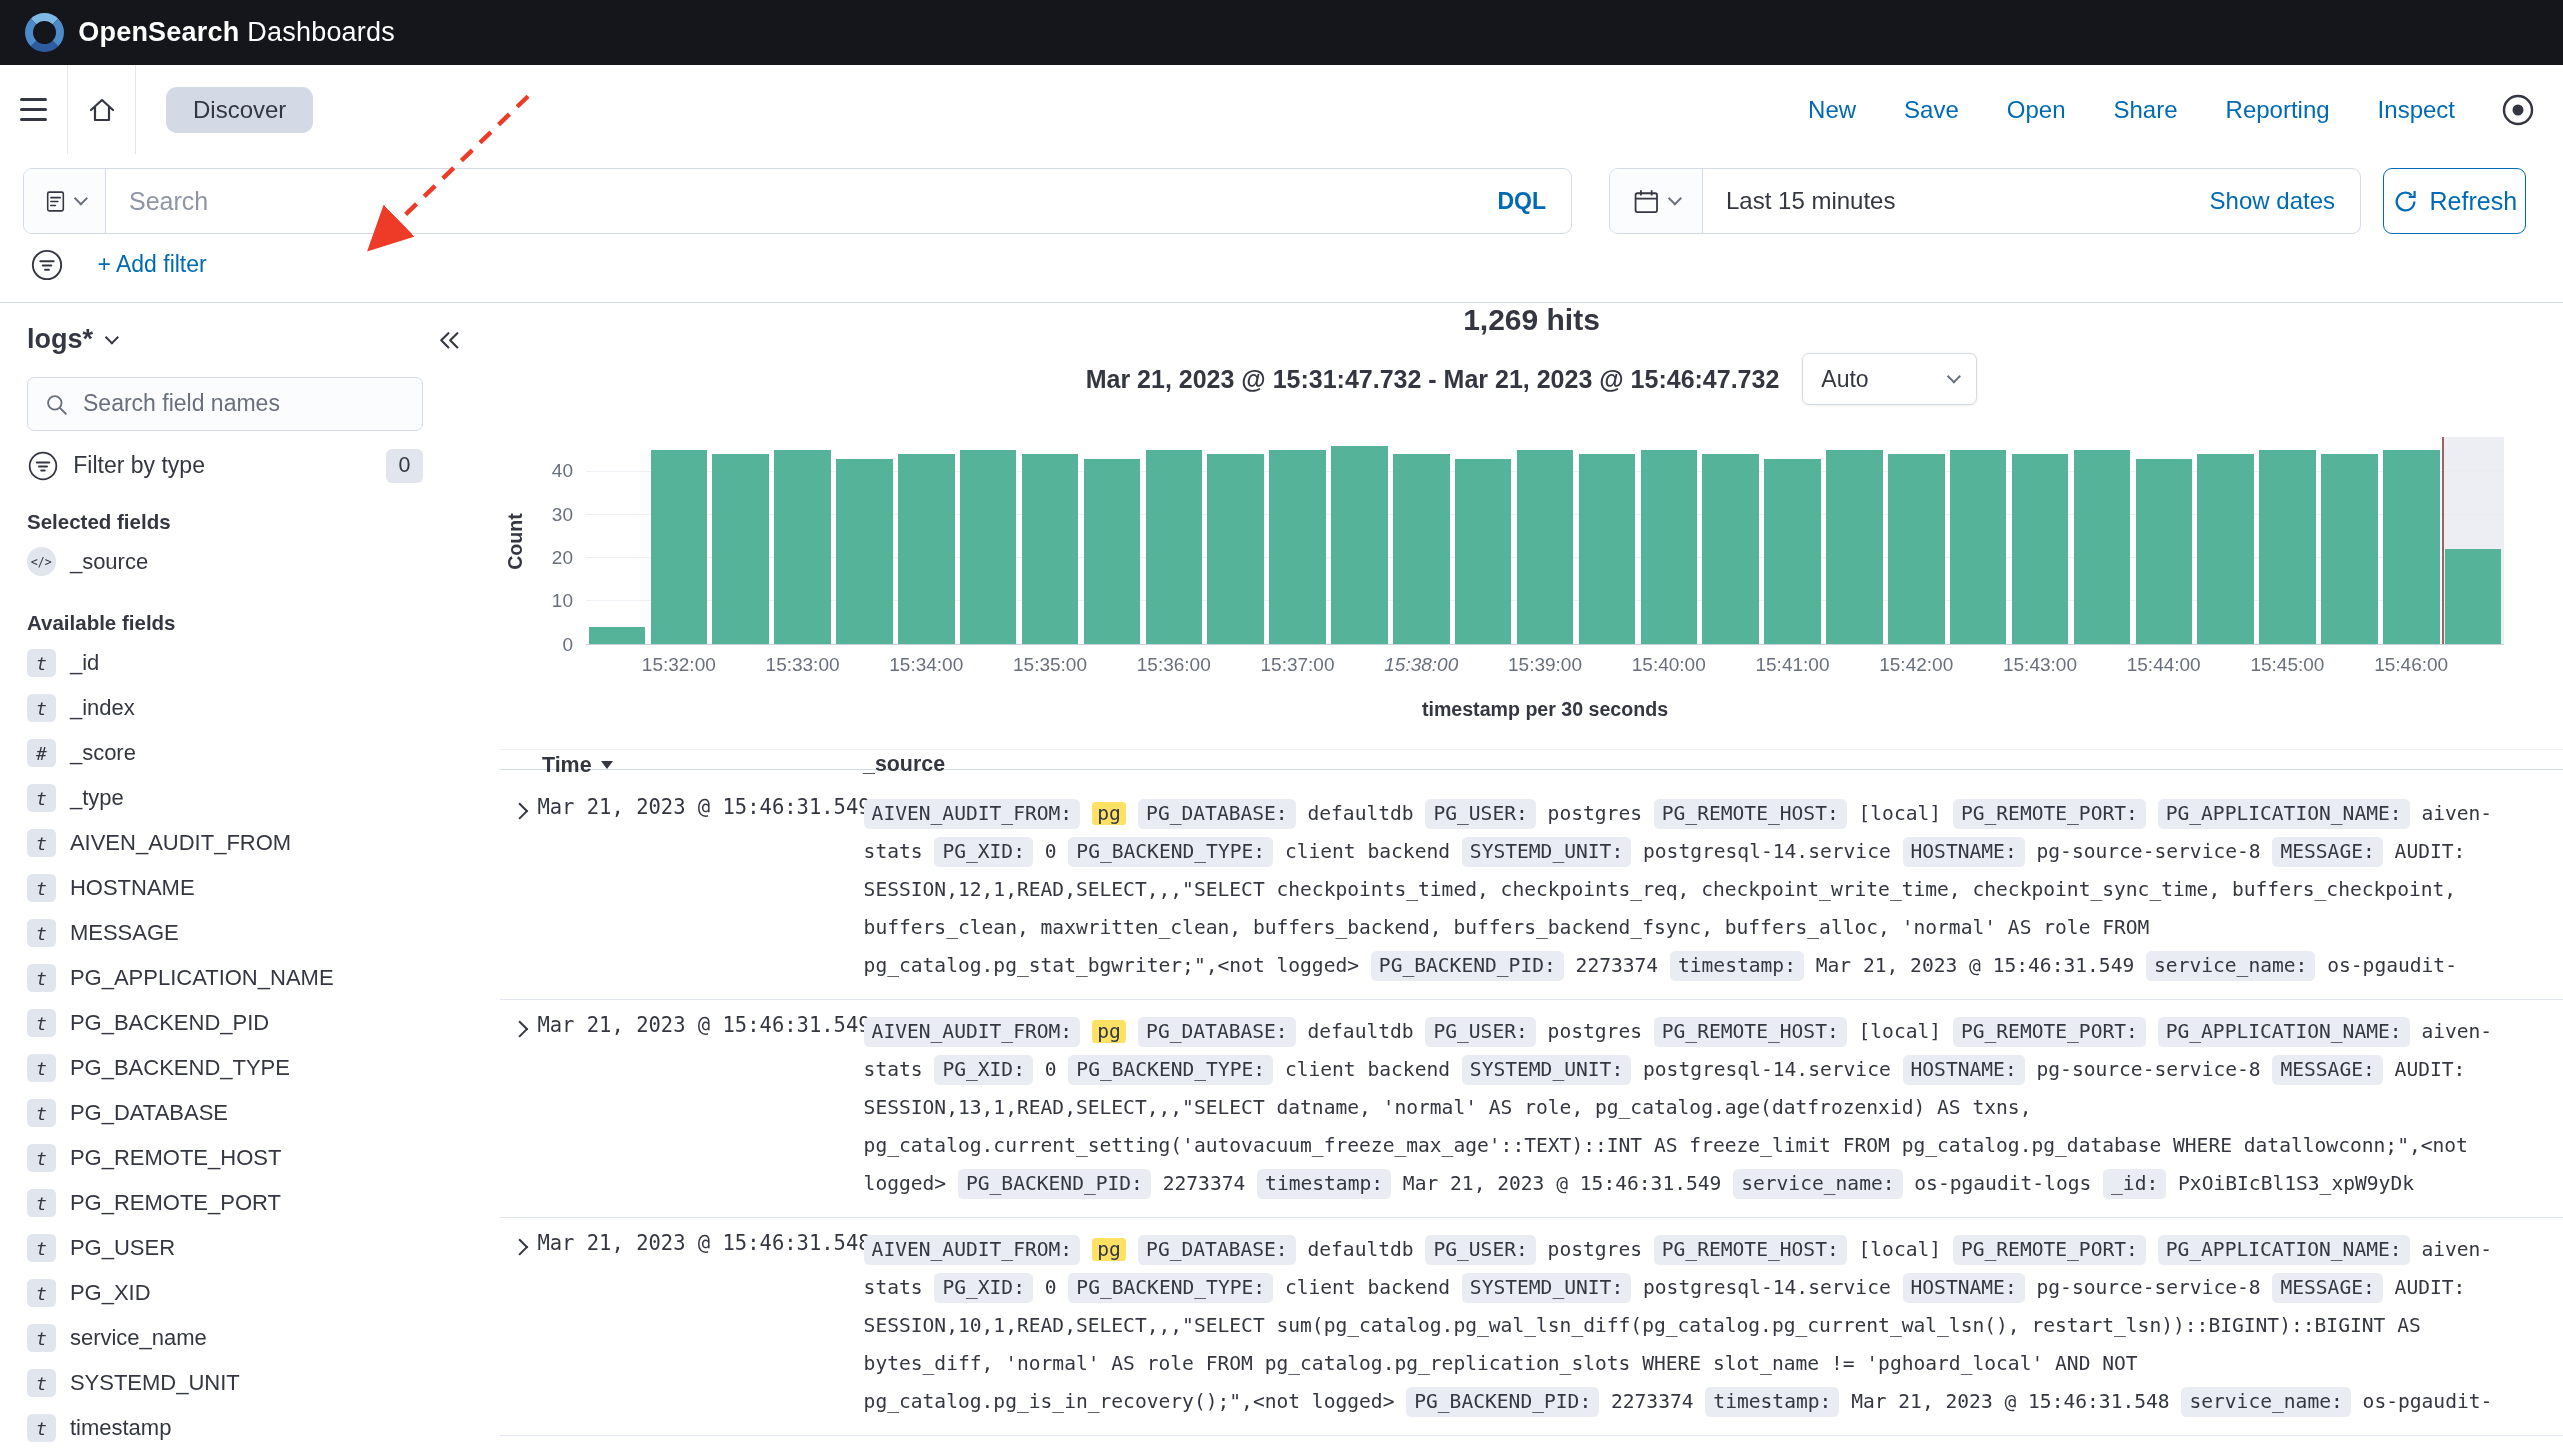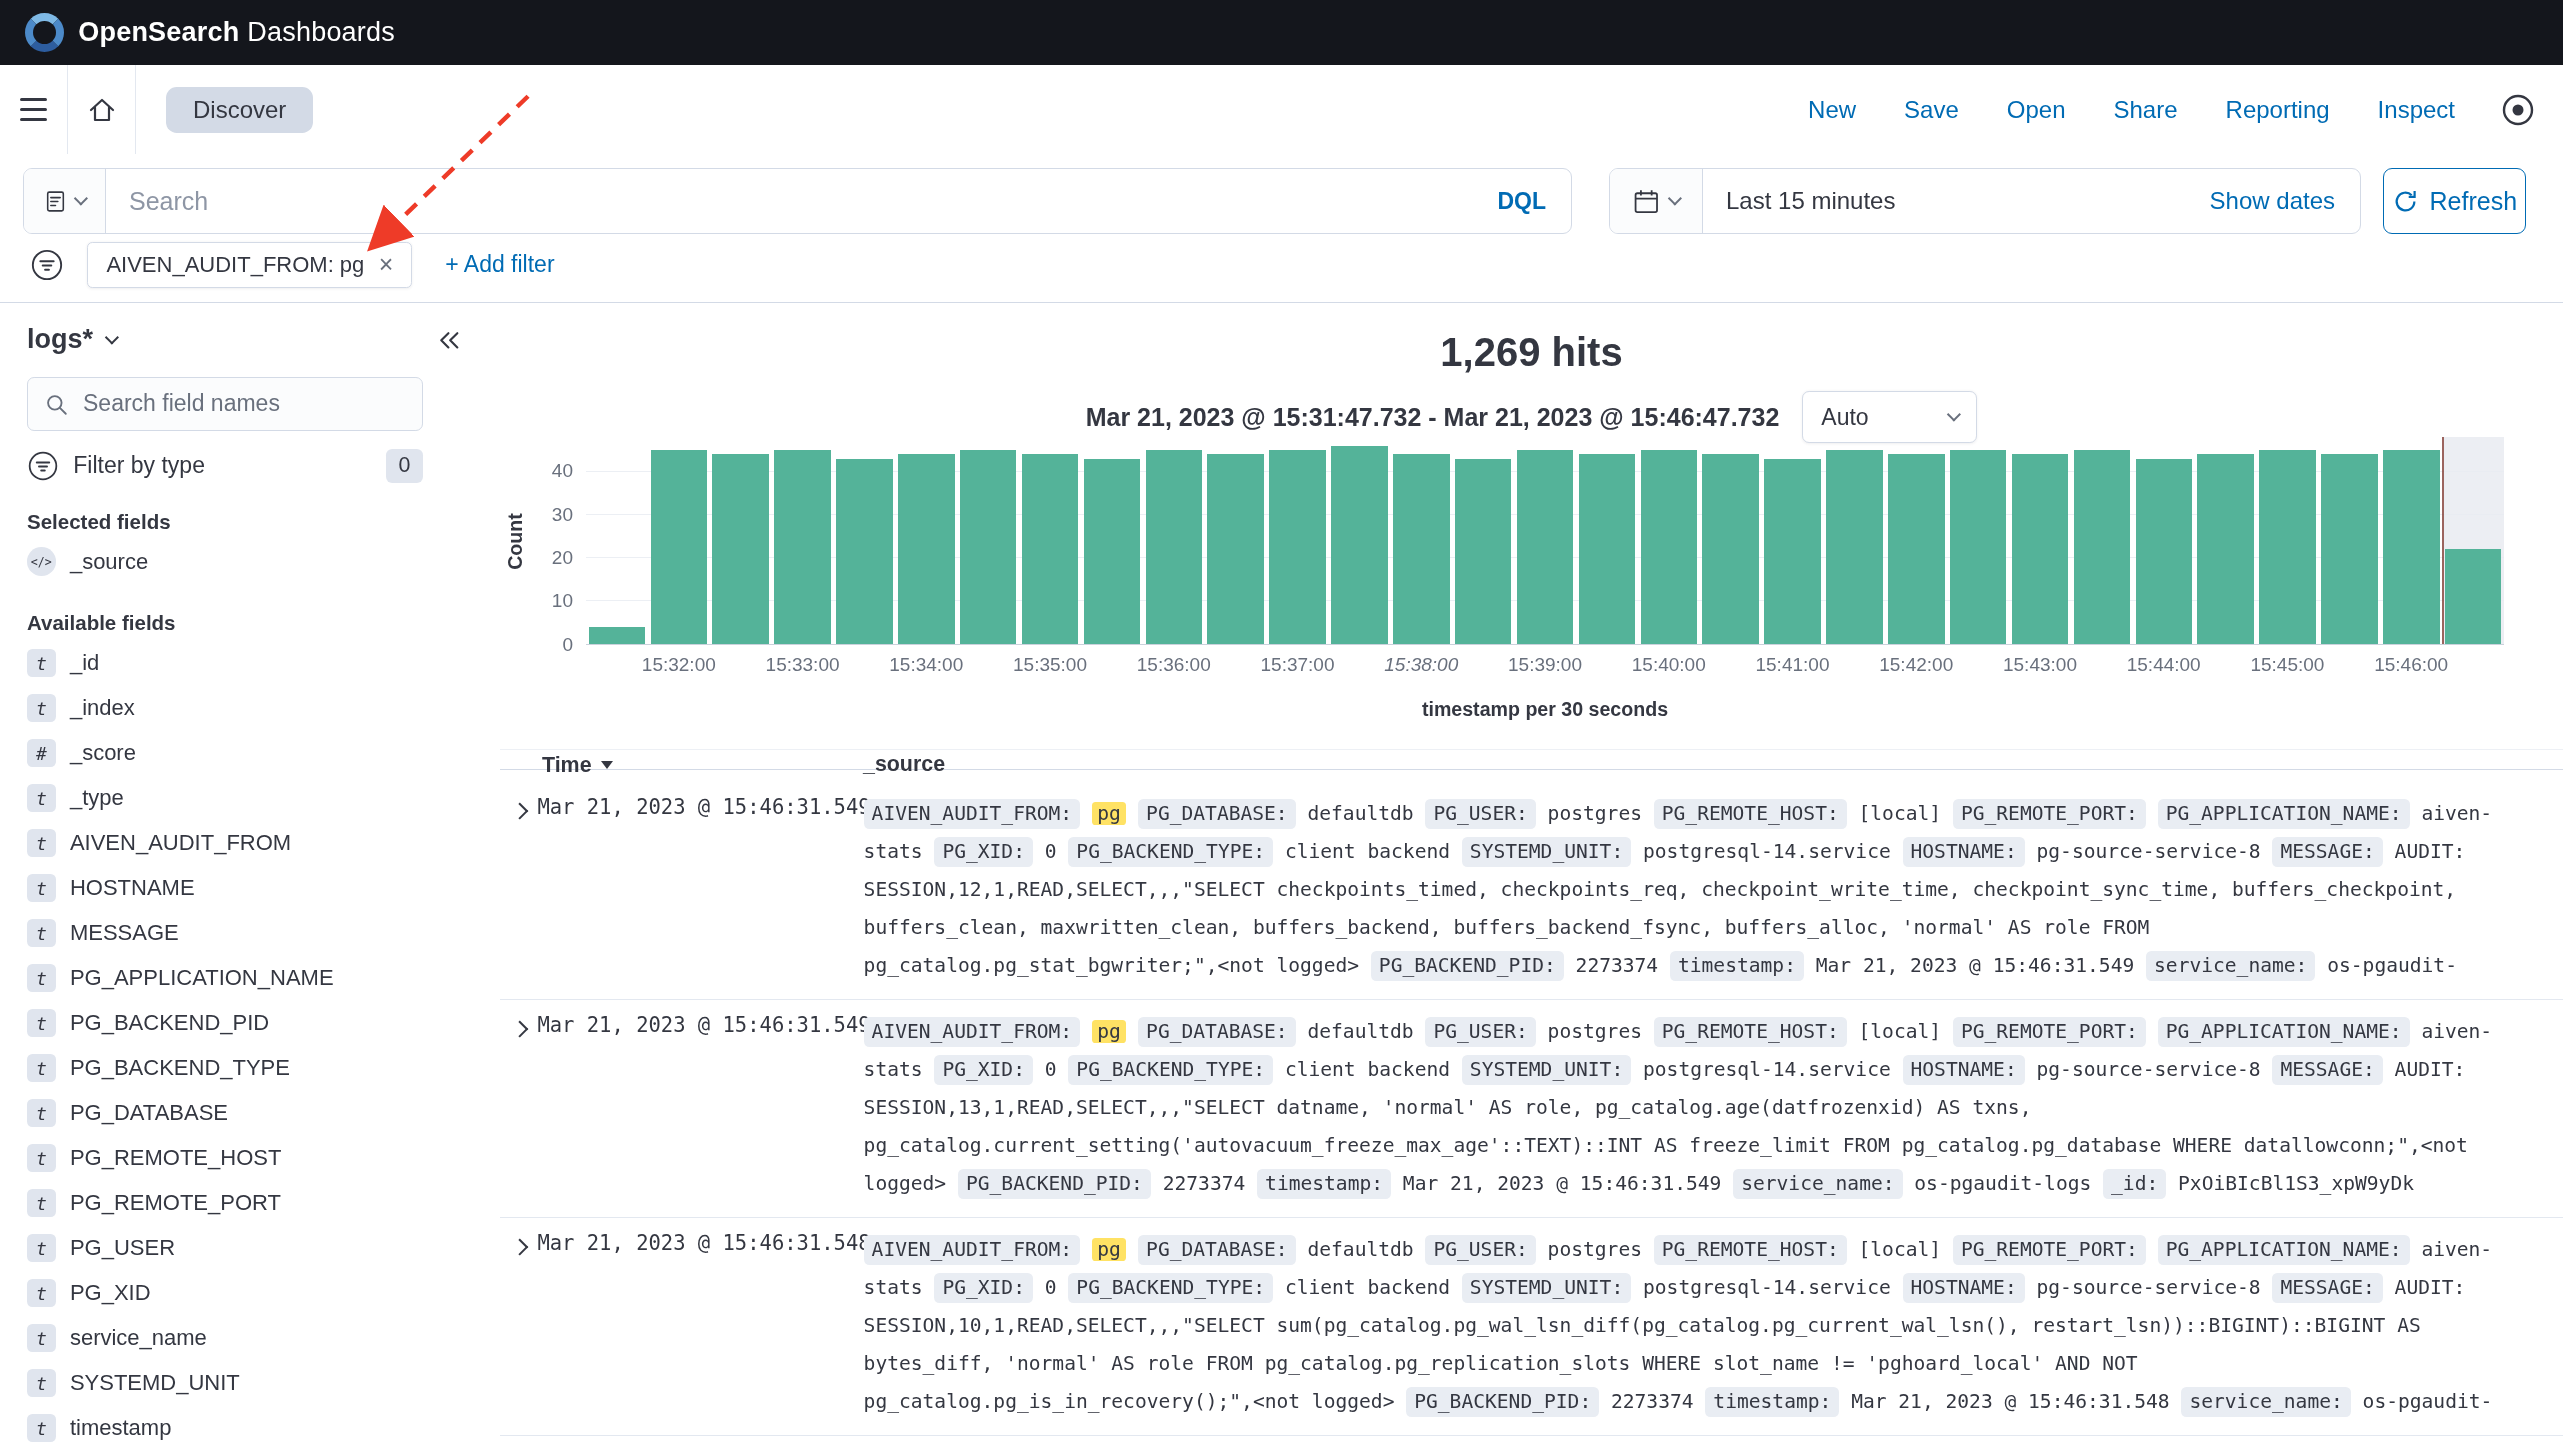--- a/index.html
+++ b/index.html
@@ -78,21 +78,21 @@
   .section-label{margin:27px 27px 5.4px;font-size:20.5px;font-weight:700;color:#343741;}
   .field-item{display:flex;align-items:center;gap:14.3px;padding:0 27px;height:45px;cursor:pointer;}
   .type-badge{width:28.6px;height:28.6px;border-radius:5.4px;background:#E0E5EE;color:#343741;flex:0 0 28.6px;
               font-family:"DejaVu Sans Mono",monospace;font-size:18px;font-style:italic;
               display:flex;align-items:center;justify-content:center;}
   .src-badge{border-radius:50%;font-size:11.6px;font-style:normal;}
   .field-name{font-size:22px;color:#343741;white-space:nowrap;}
 
   
   .main{position:absolute;left:500px;right:0;top:303px;bottom:0;overflow:hidden;background:#fff;}
-  .hits{margin-top:27px;text-align:center;font-size:40px;font-weight:700;}
+  .hits{text-align:center;font-size:30px;font-weight:700;}
   .range-row{margin-top:16px;display:flex;justify-content:center;align-items:center;gap:23px;}
   .range-title{font-size:25px;font-weight:600;}
   .interval-select{width:175px;height:52px;border:0.9px solid var(--border);border-radius:7.1px;
                    background:#fff;display:flex;align-items:center;justify-content:space-between;
                    padding:0 18px;font-size:23px;box-shadow:0 0.9px 2.7px rgba(52,55,65,.08);}
 
   .chart{position:absolute;top:134px;left:0;right:0;height:295px;}
   .ylabel-wrap{position:absolute;left:0;top:0;width:30px;height:208px;display:flex;align-items:center;justify-content:center;}
   .ylabel-wrap span{transform:rotate(-90deg);font-size:19.6px;font-weight:700;white-space:nowrap;}
   .y-axis{position:absolute;left:27px;top:0;width:46px;height:208px;}
@@ -207,24 +207,20 @@
     </button>
   </div>
 
   <div class="filter-row">
     <button class="round-btn">
       <svg viewBox="0 0 36 36" width="34" height="34">
           <circle cx="18" cy="18" r="15" fill="none" stroke="#343741" stroke-width="2"></circle>
           <path d="M11 14h14M13.5 18.5h9M16 23h4" stroke="#343741" stroke-width="2.2" stroke-linecap="round"></path>
         </svg>
     </button>
-    <span class="filter-pill">
-      <span>AIVEN_AUDIT_FROM: pg</span>
-      <button class="pill-close">×</button>
-    </span>
     <button class="add-filter">+ Add filter</button>
   </div>
 </div>
 
 <aside class="sidebar">
   <div class="sidebar-head">
     <span class="index-pattern">
       <span>logs*</span>
       <span class="chv chv-dark"></span>
     </span>

